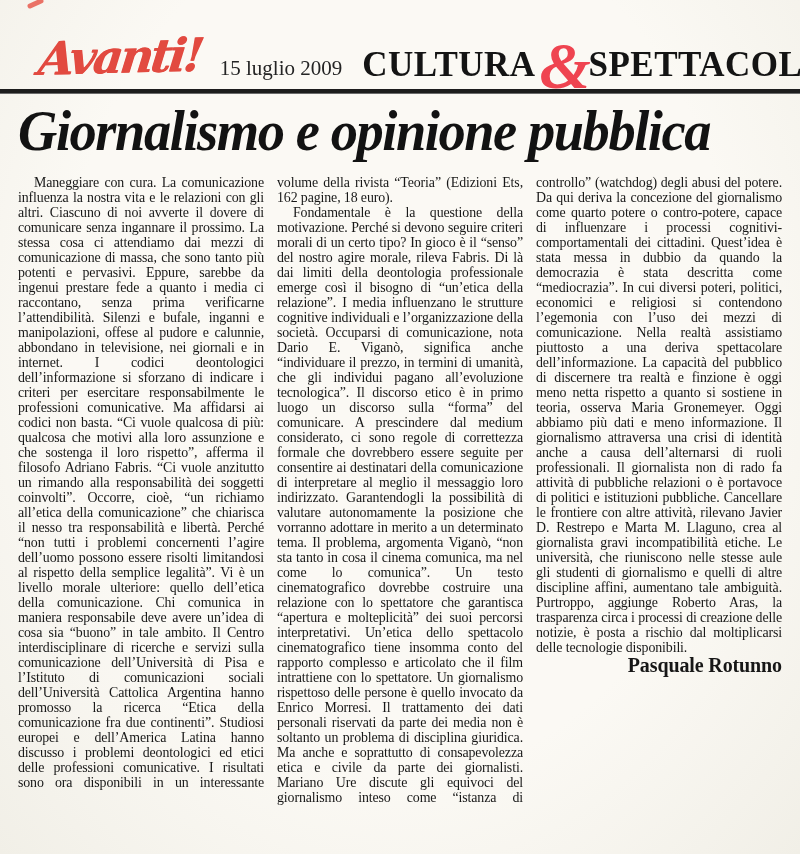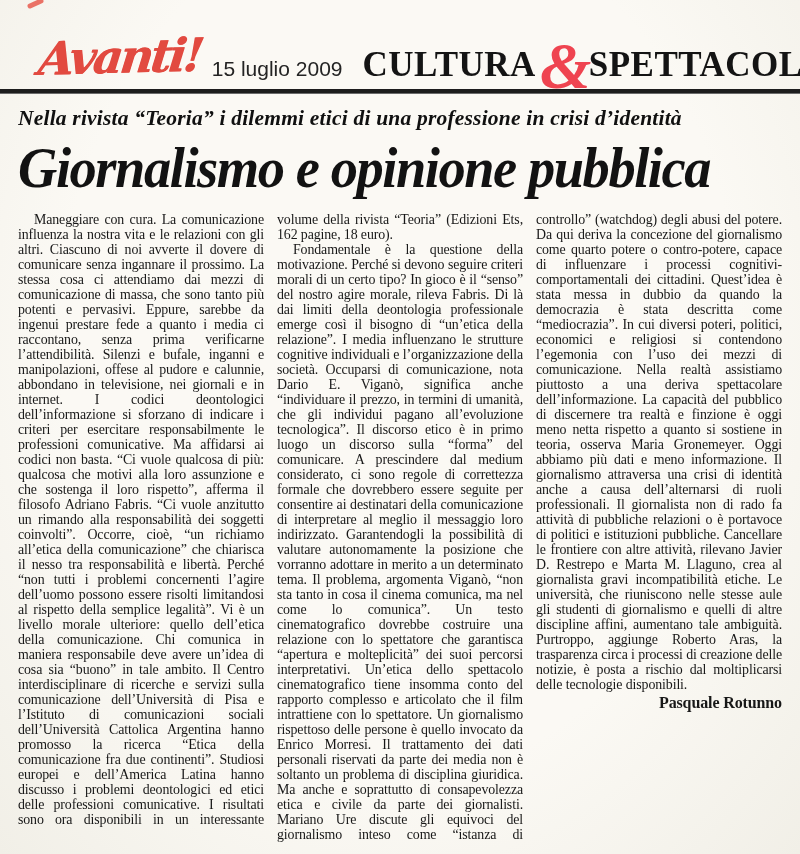--- a/index.html
+++ b/index.html
@@ -37,25 +37,25 @@
     line-height:1;
     color:#e24a40;
     letter-spacing:-3px;
     transform:skewX(-8deg) rotate(-1.5deg);
     transform-origin:left bottom;
     margin-left:18px;
     text-shadow:0.6px 0 0 #e24a40;
     white-space:nowrap;
   }
   .date {
-    font-family:Liberation Sans, sans-serif;
+    font-family:Liberation Serif, serif;
     font-size:21px;
     line-height:1;
     color:#242424;
-    margin-left:14px;
+    margin-left:22px;
     padding-bottom:3px;
     white-space:nowrap;
   }
   .section {
     display:flex;
     align-items:flex-end;
     margin-left:20px;
     font-weight:bold;
     font-size:35px;
     line-height:1;
@@ -116,21 +116,21 @@
     color:#171717;
     hyphens:auto;
     -webkit-hyphens:auto;
     overflow:hidden;
   }
   .para { margin:0; text-indent:16px; }
   .byline {
     margin:3px 0 0 0;
     text-align:right;
     font-weight:bold;
-    font-size:16px;
+    font-size:20px;
     text-indent:0;
   }
 </style>
 </head>
 <body>
 
 <div class="page">
   <div class="red-mark"></div>
 
   <header class="masthead">
@@ -138,21 +138,20 @@
     <span class="date">15 luglio 2009</span>
     <div class="section">
       <span>CULTURA</span>
       <span class="amp">&amp;</span>
       <span>SPETTACOLI</span>
     </div>
   </header>
 
   <div class="rule"></div>
 
-  <div class="kicker">Nella rivista “Teoria” i dilemmi etici di una professione in crisi d’identità</div>
 
   <h1 class="headline">Giornalismo e opinione pubblica</h1>
 
   <div class="body-columns" lang="it">
     <p class="para">Maneggiare con cura. La comunicazione influenza la nostra vita e le relazioni con gli altri. Ciascuno di noi avverte il dovere di comunicare senza ingannare il prossimo. La stessa cosa ci attendiamo dai mezzi di comunicazione di massa, che sono tanto più potenti e pervasivi. Eppure, sarebbe da ingenui prestare fede a quanto i media ci raccontano, senza prima verificarne l’attendibilità. Silenzi e bufale, inganni e manipolazioni, offese al pudore e calunnie, abbondano in televisione, nei giornali e in internet. I codici deontologici dell’informazione si sforzano di indicare i criteri per esercitare responsabilmente le professioni comunicative. Ma affidarsi ai codici non basta. “Ci vuole qualcosa di più: qualcosa che motivi alla loro assunzione e che sostenga il loro rispetto”, afferma il filosofo Adriano Fabris. “Ci vuole anzitutto un rimando alla responsabilità dei soggetti coinvolti”. Occorre, cioè, “un richiamo all’etica della comunicazione” che chiarisca il nesso tra responsabilità e libertà. Perché “non tutti i problemi concernenti l’agire dell’uomo possono essere risolti limitandosi al rispetto della semplice legalità”. Vi è un livello morale ulteriore: quello dell’etica della comunicazione. Chi comunica in maniera responsabile deve avere un’idea di cosa sia “buono” in tale ambito. Il Centro interdisciplinare di ricerche e servizi sulla comunicazione dell’Università di Pisa e l’Istituto di comunicazioni sociali dell’Università Cattolica Argentina hanno promosso la ricerca “Etica della comunicazione fra due continenti”. Studiosi europei e dell’America Latina hanno discusso i problemi deontologici ed etici delle professioni comunicative. I risultati sono ora disponibili in un interessante volume della rivista “Teoria” (Edizioni Ets, 162 pagine, 18 euro).</p>
     <p class="para">Fondamentale è la questione della motivazione. Perché si devono seguire criteri morali di un certo tipo? In gioco è il “senso” del nostro agire morale, rileva Fabris. Di là dai limiti della deontologia professionale emerge così il bisogno di “un’etica della relazione”. I media influenzano le strutture cognitive individuali e l’organizzazione della società. Occuparsi di comunicazione, nota Dario E. Viganò, significa anche “individuare il prezzo, in termini di umanità, che gli individui pagano all’evoluzione tecnologica”. Il discorso etico è in primo luogo un discorso sulla “forma” del comunicare. A prescindere dal medium considerato, ci sono regole di correttezza formale che dovrebbero essere seguite per consentire ai destinatari della comunicazione di interpretare al meglio il messaggio loro indirizzato. Garantendogli la possibilità di valutare autonomamente la posizione che vorranno adottare in merito a un determinato tema. Il problema, argomenta Viganò, “non sta tanto in cosa il cinema comunica, ma nel come lo comunica”. Un testo cinematografico dovrebbe costruire una relazione con lo spettatore che garantisca “apertura e molteplicità” dei suoi percorsi interpretativi. Un’etica dello spettacolo cinematografico tiene insomma conto del rapporto complesso e articolato che il film intrattiene con lo spettatore. Un giornalismo rispettoso delle persone è quello invocato da Enrico Morresi. Il trattamento dei dati personali riservati da parte dei media non è soltanto un problema di disciplina giuridica. Ma anche e soprattutto di consapevolezza etica e civile da parte dei giornalisti. Mariano Ure discute gli equivoci del giornalismo inteso come “istanza di controllo” (watchdog) degli abusi del potere. Da qui deriva la concezione del giornalismo come quarto potere o contro-potere, capace di influenzare i processi cognitivi-comportamentali dei cittadini. Quest’idea è stata messa in dubbio da quando la democrazia è stata descritta come “mediocrazia”. In cui diversi poteri, politici, economici e religiosi si contendono l’egemonia con l’uso dei mezzi di comunicazione. Nella realtà assistiamo piuttosto a una deriva spettacolare dell’informazione. La capacità del pubblico di discernere tra realtà e finzione è oggi meno netta rispetto a quanto si sostiene in teoria, osserva Maria Gronemeyer. Oggi abbiamo più dati e meno informazione. Il giornalismo attraversa una crisi di identità anche a causa dell’alternarsi di ruoli professionali. Il giornalista non di rado fa attività di pubbliche relazioni o è portavoce di politici e istituzioni pubbliche. Cancellare le frontiere con altre attività, rilevano Javier D. Restrepo e Marta M. Llaguno, crea al giornalista gravi incompatibilità etiche. Le università, che riuniscono nelle stesse aule gli studenti di giornalismo e quelli di altre discipline affini, aumentano tale ambiguità. Purtroppo, aggiunge Roberto Aras, la trasparenza circa i processi di creazione delle notizie, è posta a rischio dal moltiplicarsi delle tecnologie disponibili.</p>
     <p class="byline">Pasquale Rotunno</p>
   </div>
 </div>
 

